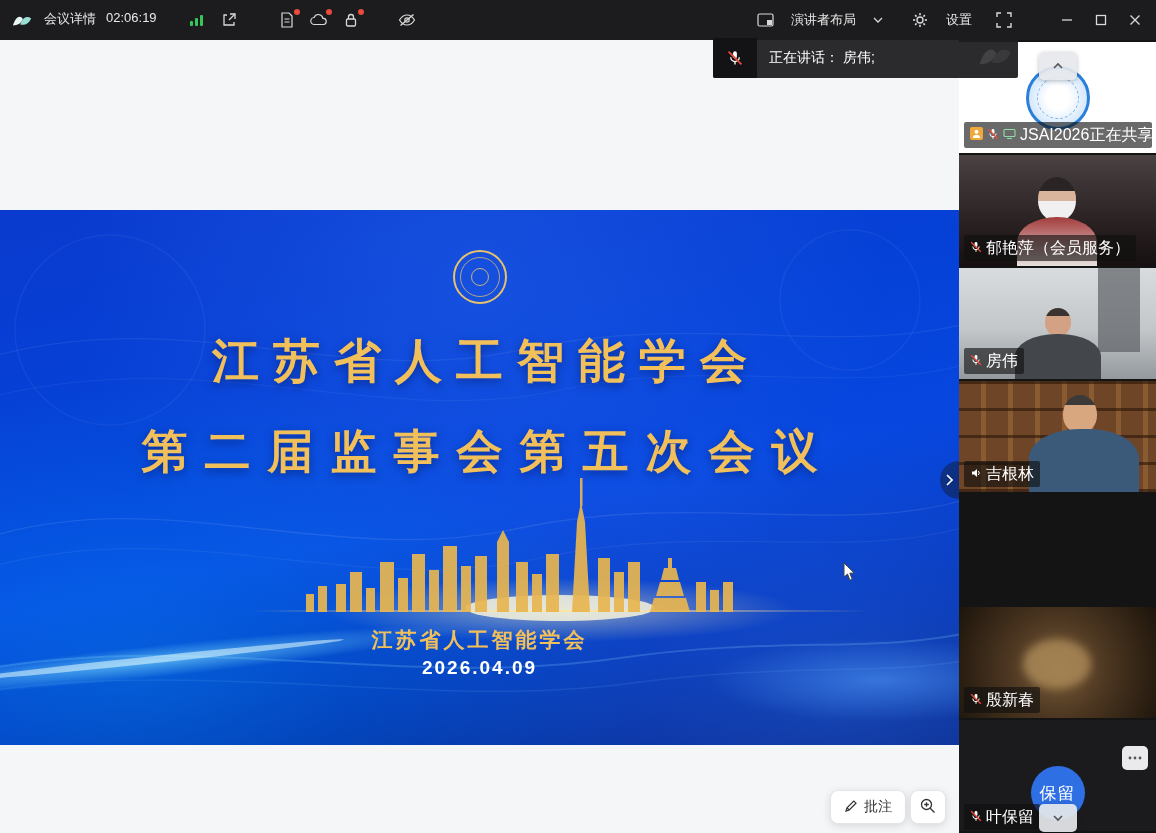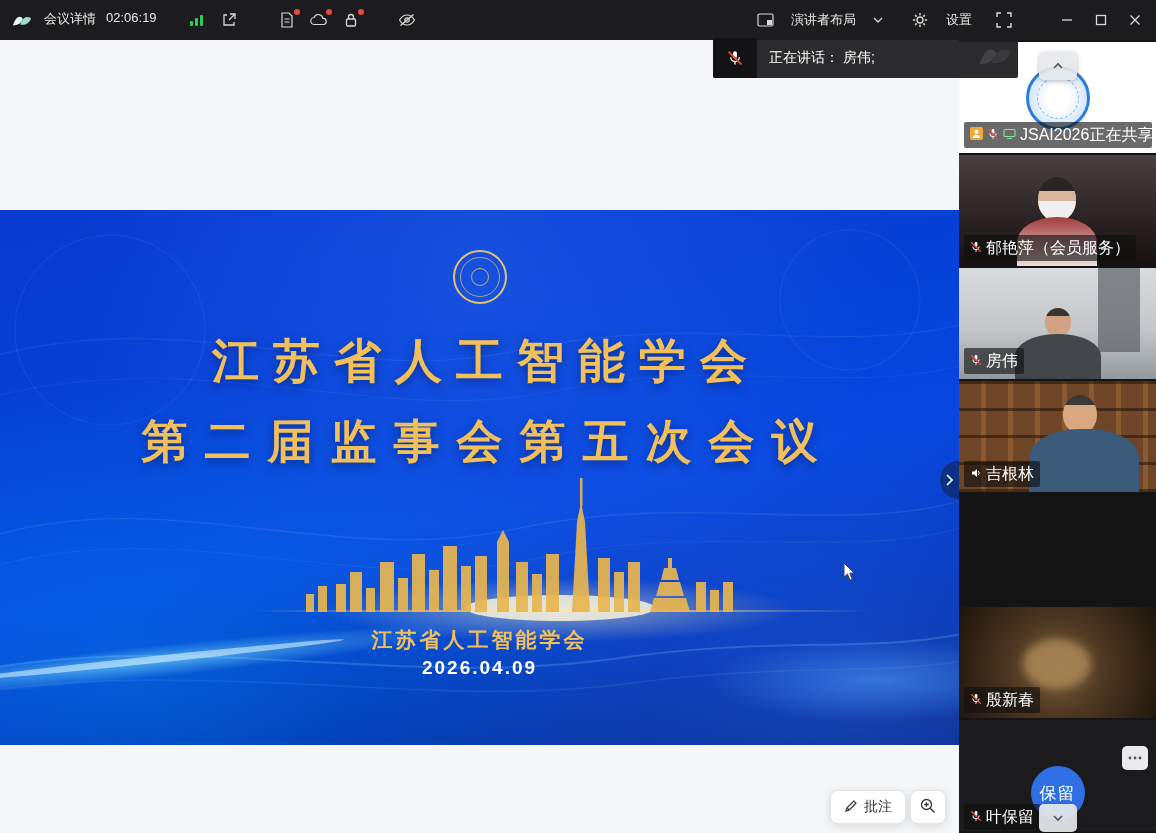--- a/index.html
+++ b/index.html
@@ -38,21 +38,21 @@
       radial-gradient(ellipse at 15% 88%, rgba(0,190,255,.25), transparent 45%),
       radial-gradient(ellipse at 88% 92%, rgba(60,140,255,.30), transparent 42%),
       radial-gradient(ellipse at 50% 12%, rgba(40,100,235,.45), transparent 60%),
       linear-gradient(168deg,#0a3ace 0%,#0542d8 35%,#0747e0 55%,#0432b6 78%,#041e80 100%)}
   .slide-art{position:absolute;inset:0;width:100%;height:100%}
   .emblem{width:54px;height:54px;border:2px solid rgba(243,199,100,.95);border-radius:50%;position:absolute;left:50%;top:40px;transform:translateX(-50%)}
   .emblem::before{content:"";position:absolute;inset:5px;border:1px solid rgba(243,199,100,.7);border-radius:50%}
   .emblem::after{content:"";position:absolute;left:50%;top:50%;width:16px;height:16px;transform:translate(-50%,-50%);border:1px solid rgba(243,199,100,.8);border-radius:50%}
   .slide-title{position:absolute;left:0;right:0;top:120px;text-align:center;color:#f2c05a;font-weight:bold;text-shadow:0 3px 8px rgba(3,18,80,.5)}
   .slide-title .l1{font-size:47px;letter-spacing:14px;padding-left:14px}
-  .slide-title .l2{font-size:46px;letter-spacing:17px;padding-left:17px;margin-top:18px}
+  .slide-title .l2{font-size:46px;letter-spacing:17px;padding-left:17px;margin-top:28px}
   .slide-foot{position:absolute;left:0;right:0;top:416px;text-align:center}
   .slide-foot .org{color:#f2c05a;font-size:21px;font-weight:bold;letter-spacing:3px}
   .slide-foot .date{color:#fff;font-size:19px;font-weight:bold;letter-spacing:2px;margin-top:3px}
 
   
   .collapse-tab{position:absolute;right:0;top:421px;width:19px;height:38px;background:rgba(20,24,34,.45);border-radius:19px 0 0 19px;display:flex;align-items:center;justify-content:center;color:#fff;font-size:15px;z-index:20;cursor:pointer}
   .annobar{position:absolute;left:830px;top:750px;display:flex;gap:4px;z-index:20}
   .annobtn{height:34px;background:#fff;border:1px solid #e3e5e8;border-radius:8px;box-shadow:0 2px 8px rgba(0,0,0,.12);display:flex;align-items:center;gap:6px;padding:0 13px;font-size:14px;color:#333;cursor:pointer}
   .zoombtn{width:36px;height:34px;background:#fff;border:1px solid #e3e5e8;border-radius:8px;box-shadow:0 2px 8px rgba(0,0,0,.12);display:flex;align-items:center;justify-content:center;cursor:pointer}
   .cursor{position:absolute;left:843px;top:522px;z-index:30;pointer-events:none}

